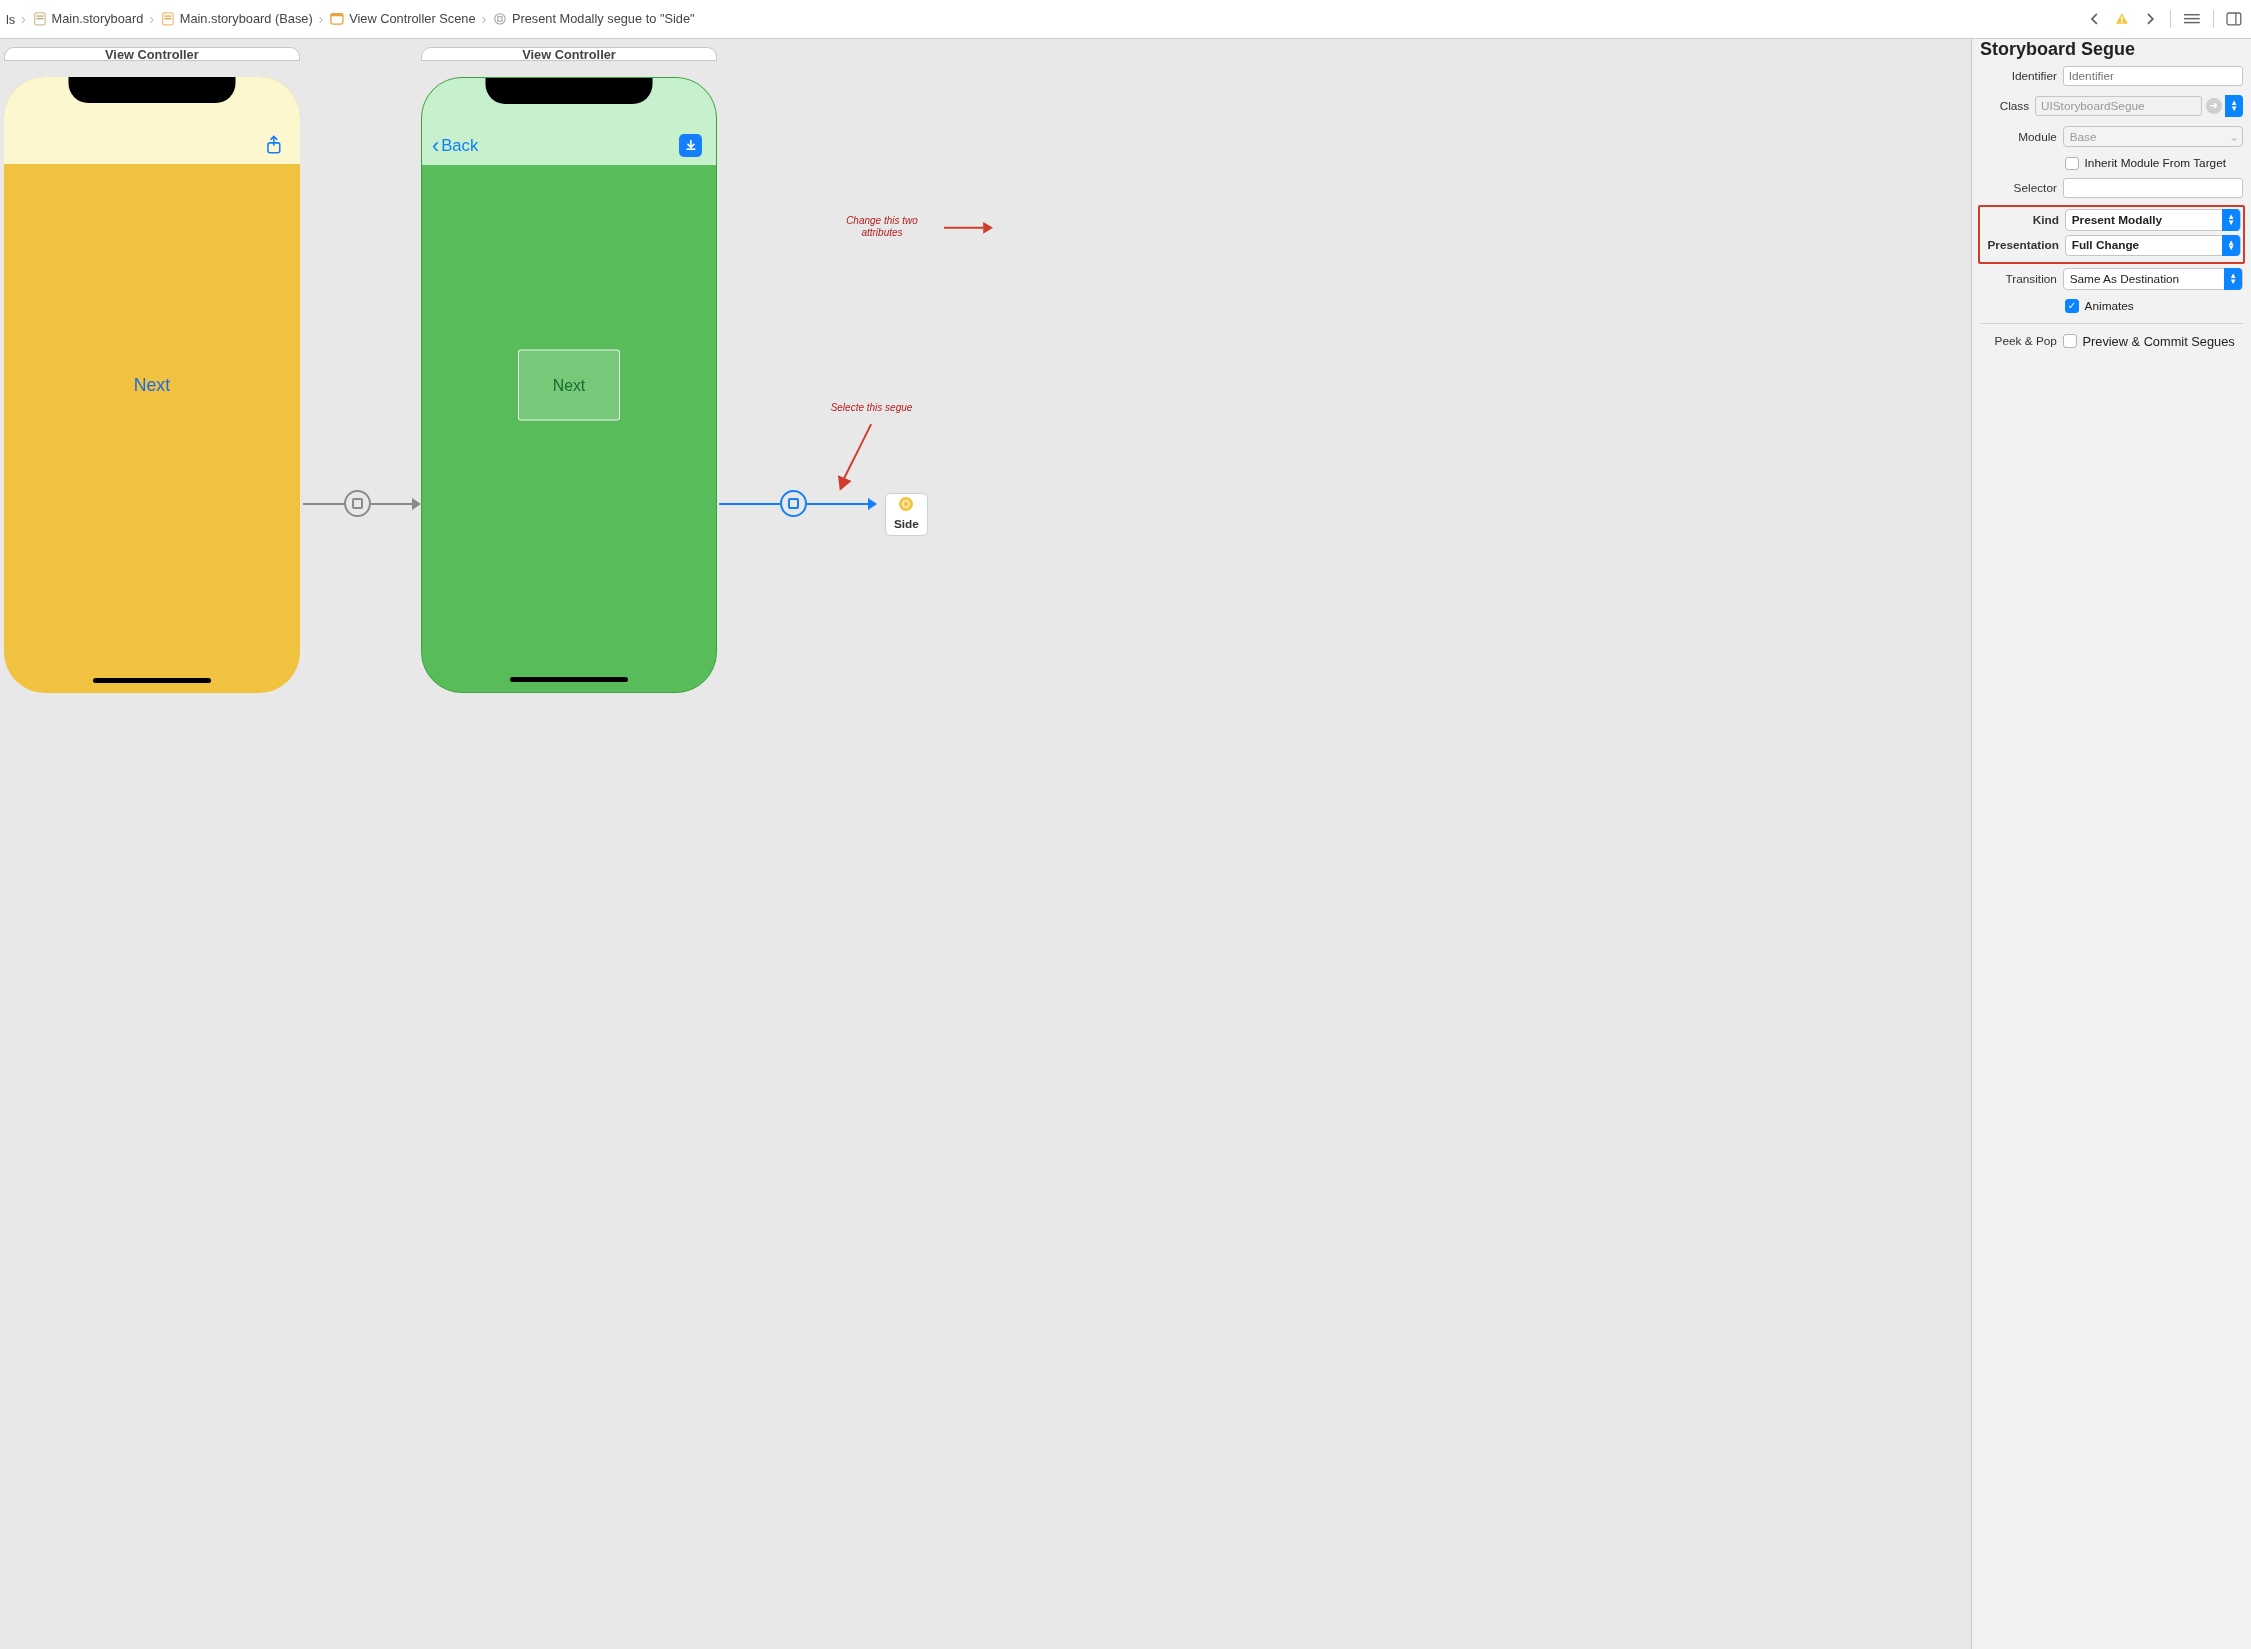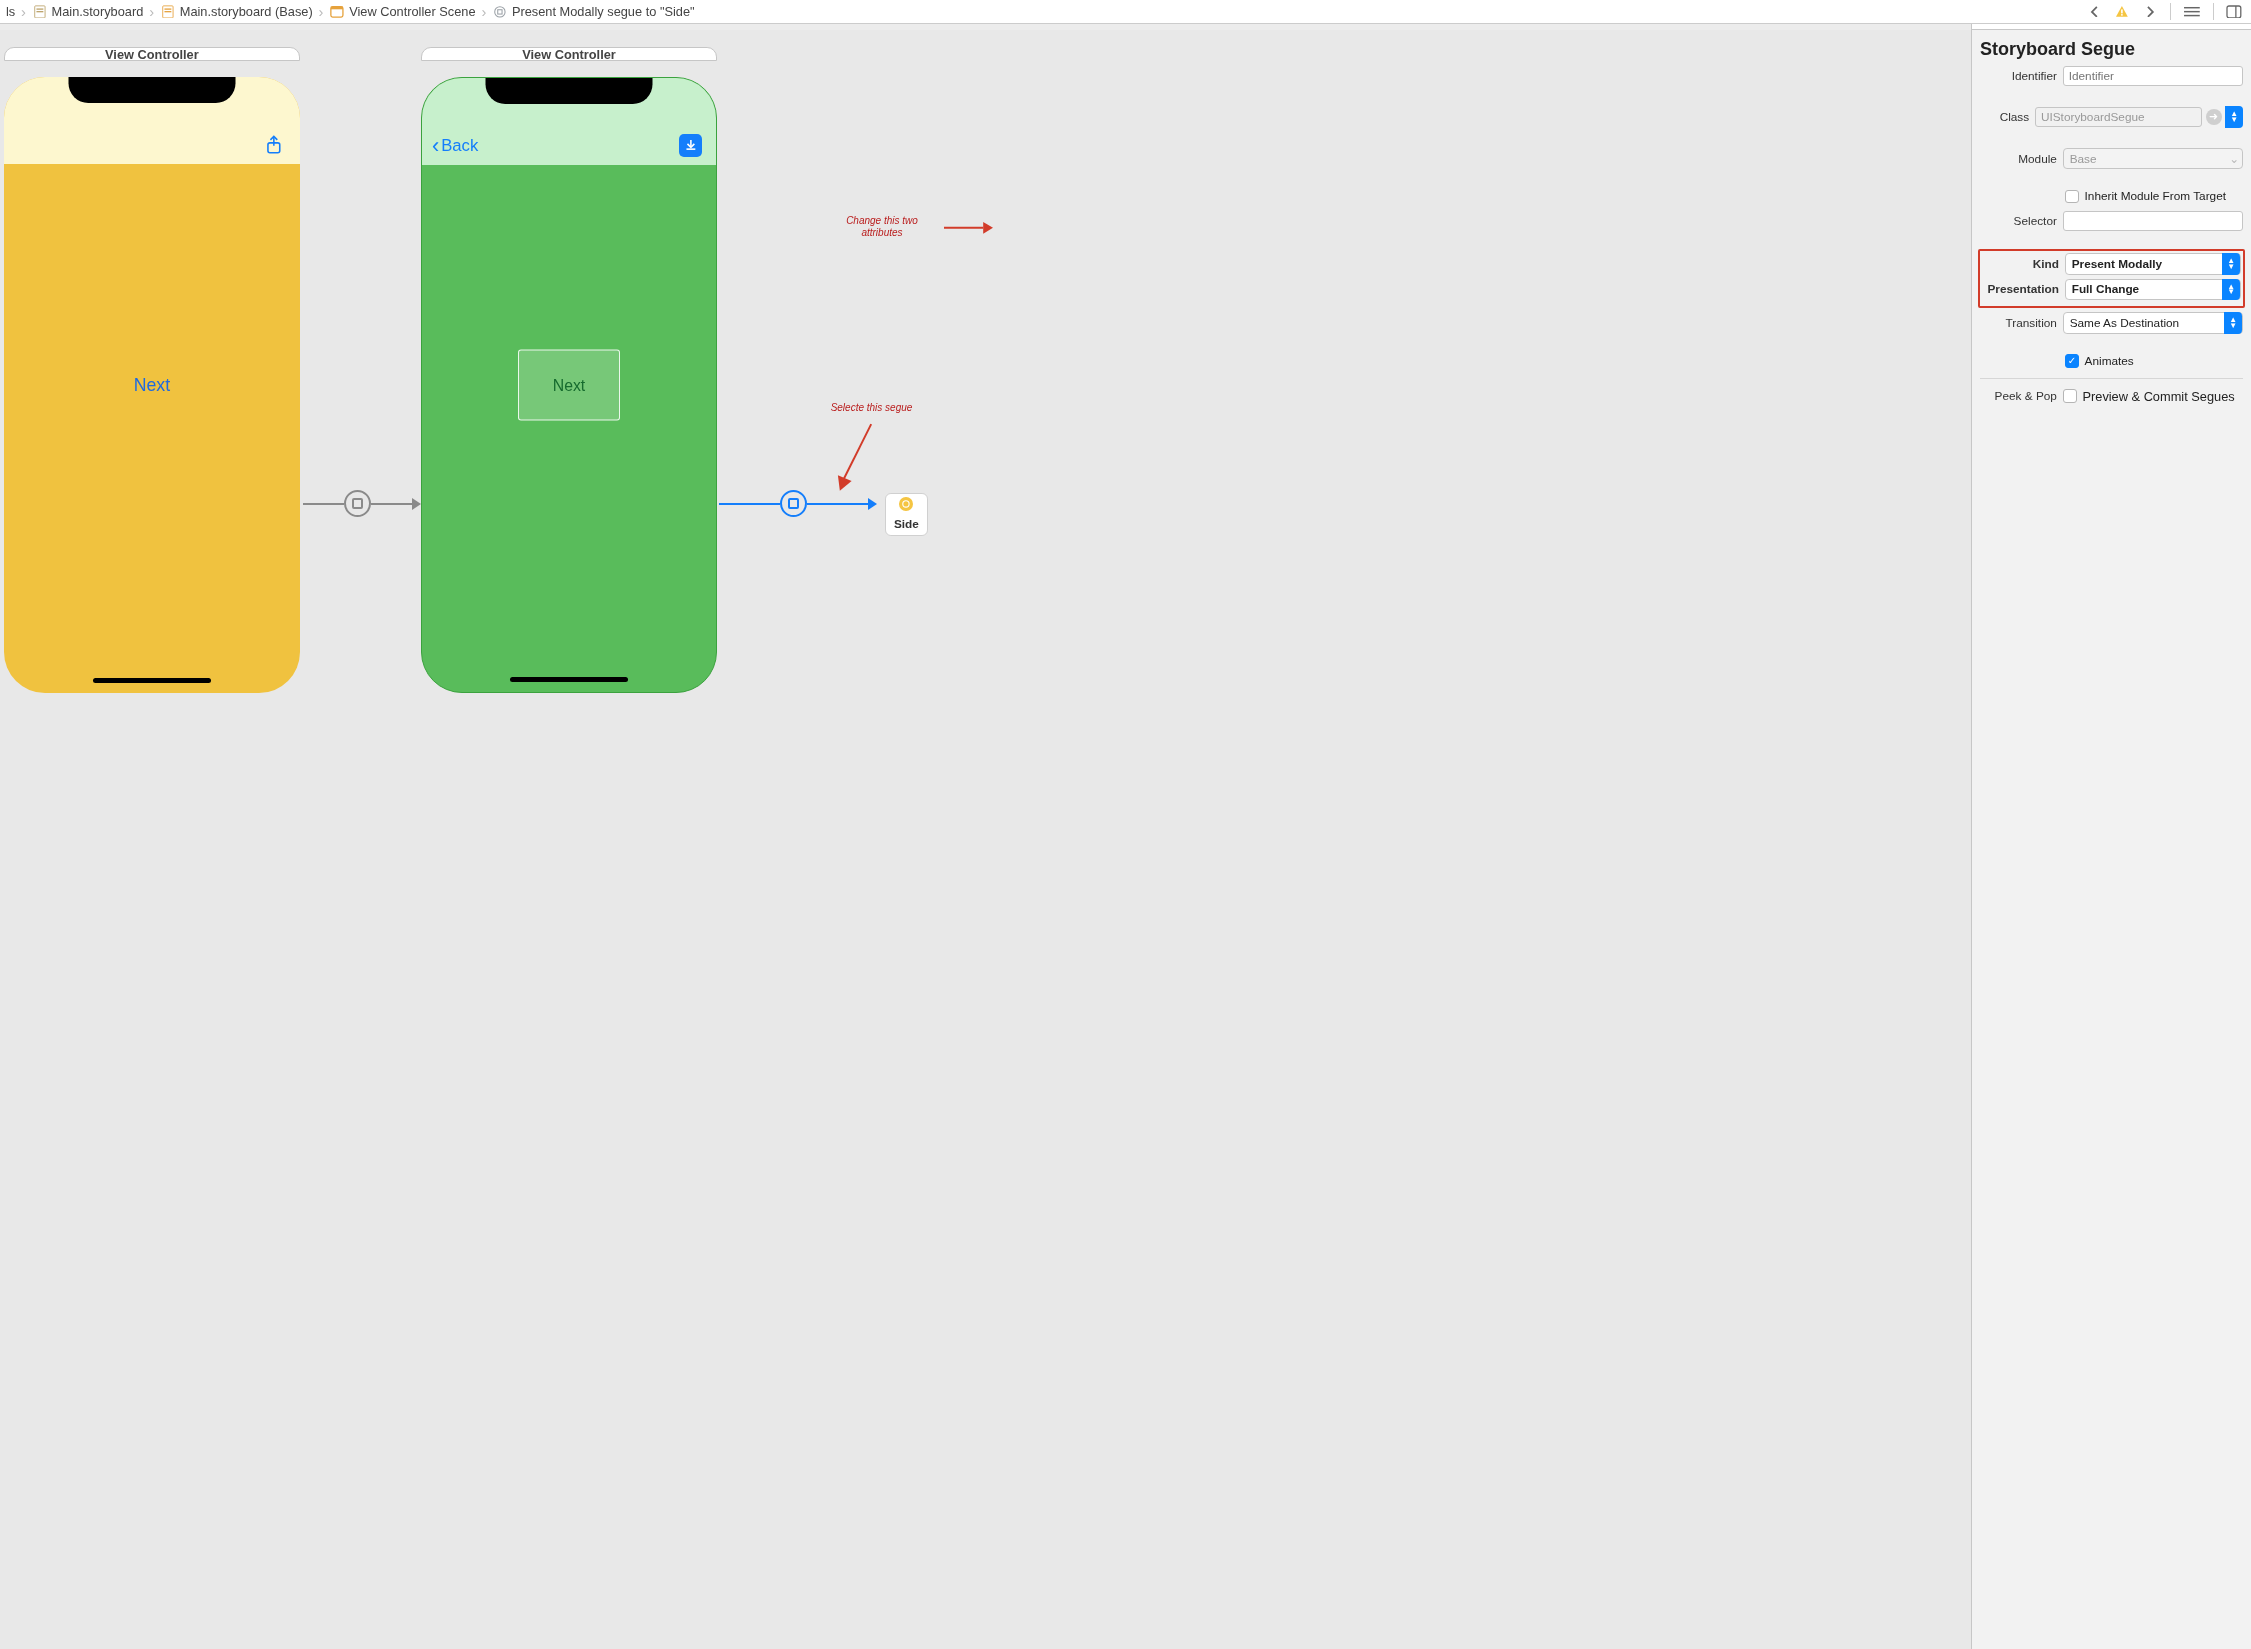--- a/index.html
+++ b/index.html
@@ -9,21 +9,21 @@
     font-size: 12.8px;
     color: #222;
     background: #ececec;
     overflow: hidden;
   }
 
   
   .topbar {
     position: absolute;
     left: 0; top: 0; right: 0;
-    height: 24px;
+    height: 39px;
     background: #fff;
     border-bottom: 1px solid #ccc;
     display: flex;
     align-items: center;
     padding: 0 5.9px;
     gap: 3.9px;
     z-index: 50;
   }
   .breadcrumbs { display: flex; align-items: center; gap: 2px; flex: 1; overflow: hidden; }
   .bc-item { display: flex; align-items: center; gap: 3.9px; white-space: nowrap; }
@@ -174,21 +174,21 @@
     padding: 0 5.9px;
   }
   .insp-tab {
     width: 25.6px; height: 21.7px; display:flex; align-items:center; justify-content:center;
     color: #888; border:none; background:transparent; border-radius:3px;
   }
   .insp-tab.active { color: #0a84ff; }
 
   .insp-body { padding: 7.9px 7.9px; overflow-y: auto; flex:1; }
   .section-head { font-weight: 700; font-size: 18px; padding: 2px 0 5.9px 0; }
-  .form-row { display:flex; align-items:center; margin-bottom: 20px; gap: 5.9px; }
+  .form-row { display:flex; align-items:center; margin-bottom: 9px; gap: 5.9px; }
   .form-row > label { width: 77px; text-align: right; color: #333; font-size: 11.8px; }
   .form-row .field { flex: 1; display:flex; align-items:center; gap:3.9px; }
   .field input[type=text] {
     flex:1; height: 19.7px; border:1px solid #c5c5c5; border-radius:3px;
     padding: 0 4.9px; font-size: 11.8px; background:#fff;
   }
   .field input[type=text]:disabled { background:#f1f1f1; color:#999; }
   .select {
     flex:1; height:21.7px; border:1px solid #c5c5c5; border-radius:3.9px;
     display:flex; align-items:center; justify-content:space-between;

